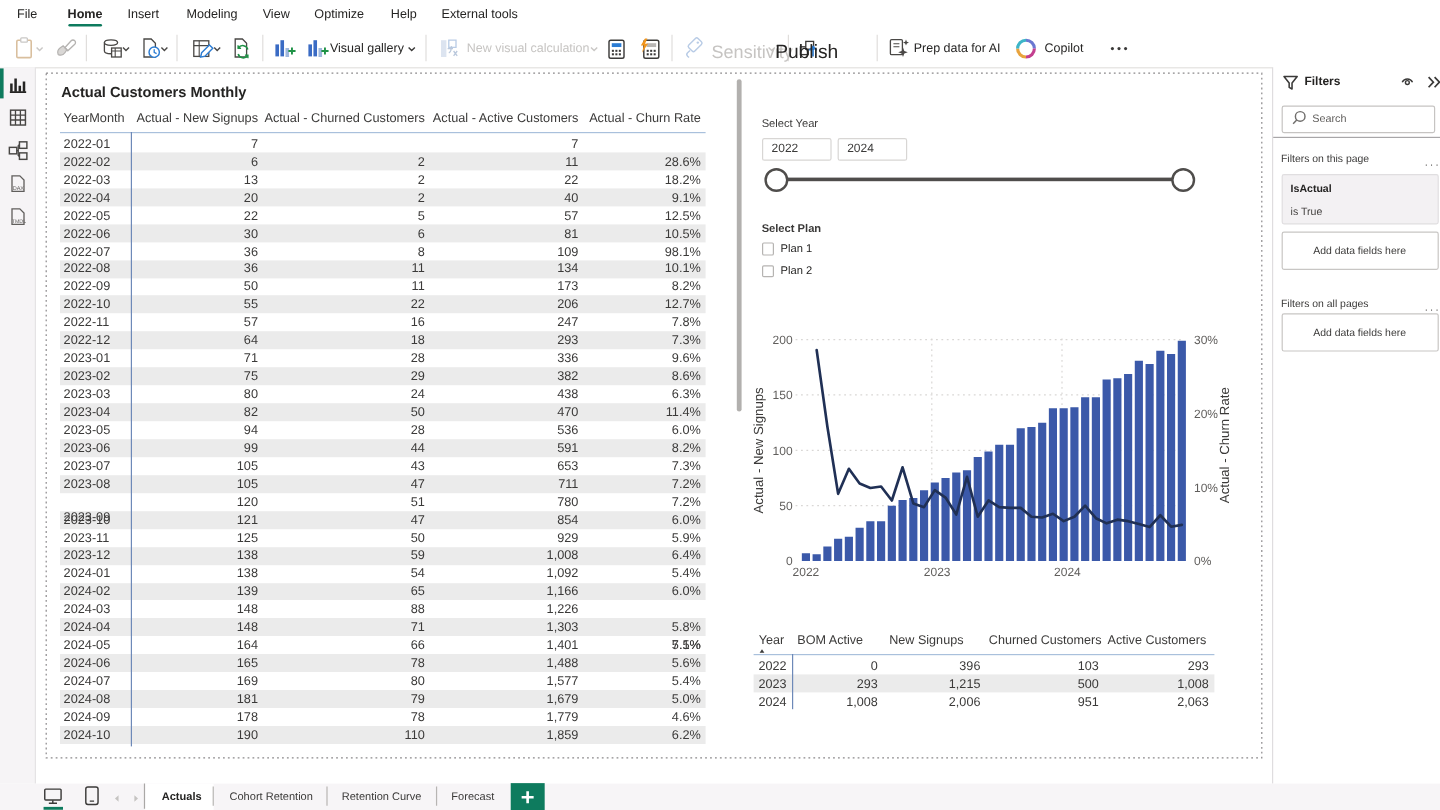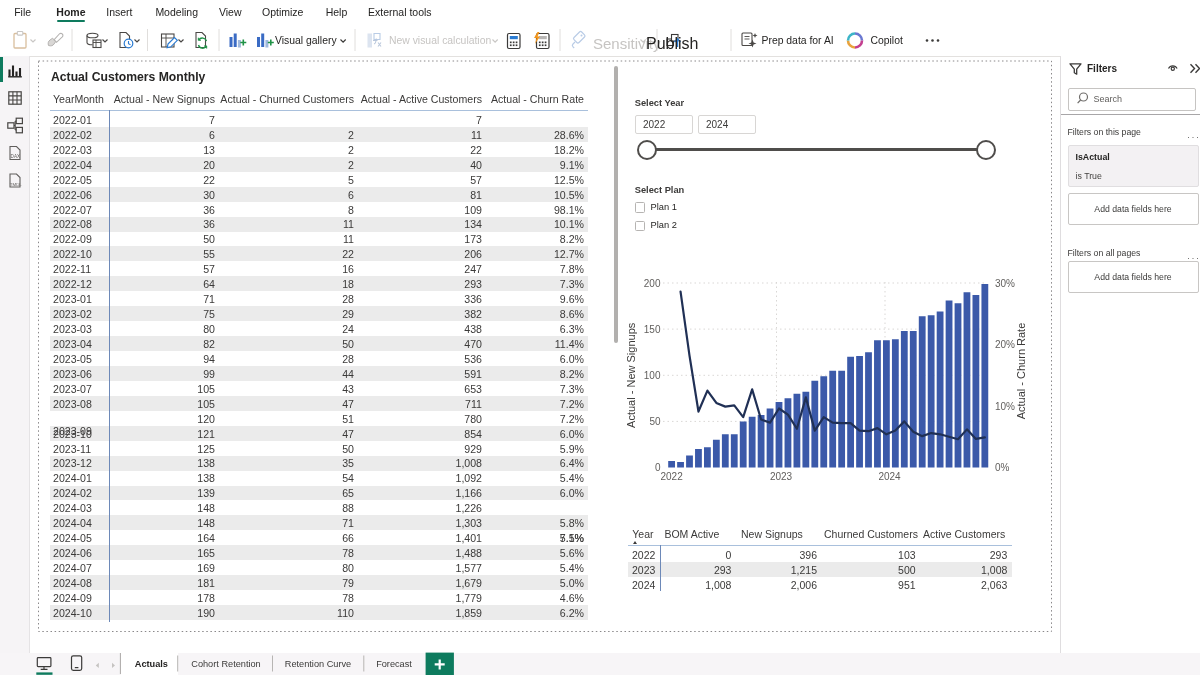--- a/index.html
+++ b/index.html
@@ -268,21 +268,21 @@
 <div class="tr" style="right:846px;top:427.61px">47</div>
 <div class="tr" style="right:718px;top:427.61px">854</div>
 <div class="tr" style="right:616px;top:427.61px">6.0%</div>
 <div class="tl" style="left:53px;top:442.55px">2023-11</div>
 <div class="tr" style="right:985px;top:442.55px">125</div>
 <div class="tr" style="right:846px;top:442.55px">50</div>
 <div class="tr" style="right:718px;top:442.55px">929</div>
 <div class="tr" style="right:616px;top:442.55px">5.9%</div>
 <div class="tl" style="left:53px;top:457.49px">2023-12</div>
 <div class="tr" style="right:985px;top:457.49px">138</div>
-<div class="tr" style="right:846px;top:457.49px">35</div>
+<div class="tr" style="right:846px;top:457.49px">59</div>
 <div class="tr" style="right:718px;top:457.49px">1,008</div>
 <div class="tr" style="right:616px;top:457.49px">6.4%</div>
 <div class="tl" style="left:53px;top:472.43px">2024-01</div>
 <div class="tr" style="right:985px;top:472.43px">138</div>
 <div class="tr" style="right:846px;top:472.43px">54</div>
 <div class="tr" style="right:718px;top:472.43px">1,092</div>
 <div class="tr" style="right:616px;top:472.43px">5.4%</div>
 <div class="tl" style="left:53px;top:487.37px">2024-02</div>
 <div class="tr" style="right:985px;top:487.37px">139</div>
 <div class="tr" style="right:846px;top:487.37px">65</div>
@@ -324,21 +324,21 @@
 <div class="tr" style="right:718px;top:591.95px">1,779</div>
 <div class="tr" style="right:616px;top:591.95px">4.6%</div>
 <div class="tl" style="left:53px;top:606.89px">2024-10</div>
 <div class="tr" style="right:985px;top:606.89px">190</div>
 <div class="tr" style="right:846px;top:606.89px">110</div>
 <div class="tr" style="right:718px;top:606.89px">1,859</div>
 <div class="tr" style="right:616px;top:606.89px">6.2%</div>
 <div class="abs" style="left:109px;top:109.6px;width:1.3px;height:512px;background:#6d89b8"></div>
 <div class="abs" style="left:614px;top:66px;width:4px;height:277px;background:#b2b0ae;border-radius:2px"></div>
 
-<div class="abs" style="left:634.7px;top:98.2px;font-size:9.3px;font-weight:700;color:#3b3a39">Select Year</div>
+<div class="abs" style="left:634.7px;top:98.2px;font-size:9.3px;font-weight:400;color:#3b3a39">Select Year</div>
 <div class="abs" style="left:635px;top:114.9px;width:58.4px;height:19px;border:1px solid #d8d6d4;border-radius:2px;background:#fff;color:#3b3a39;line-height:18px;padding-left:7px;font-size:10px">2022</div>
 <div class="abs" style="left:698px;top:114.9px;width:58px;height:19px;border:1px solid #d8d6d4;border-radius:2px;background:#fff;color:#3b3a39;line-height:18px;padding-left:7px;font-size:10px">2024</div>
 <div class="abs" style="left:655px;top:148.3px;width:322px;height:2.4px;background:#4f4d4b"></div>
 <div class="abs" style="left:636.5px;top:139.5px;width:20px;height:20px;border:2px solid #4f4d4b;border-radius:50%;background:#fff"></div>
 <div class="abs" style="left:975.5px;top:139.5px;width:20px;height:20px;border:2px solid #4f4d4b;border-radius:50%;background:#fff"></div>
 
 <div class="abs" style="left:634.7px;top:184.5px;font-size:9.3px;font-weight:700;color:#3b3a39">Select Plan</div>
 <div class="abs" style="left:634.7px;top:202px;width:10.5px;height:10.5px;border:1px solid #b6b4b2;border-radius:1.5px;background:#fff"></div>
 <div class="abs" style="left:650.5px;top:201.8px;font-size:9.3px;color:#252423">Plan 1</div>
 <div class="abs" style="left:634.7px;top:220.5px;width:10.5px;height:10.5px;border:1px solid #b6b4b2;border-radius:1.5px;background:#fff"></div>

